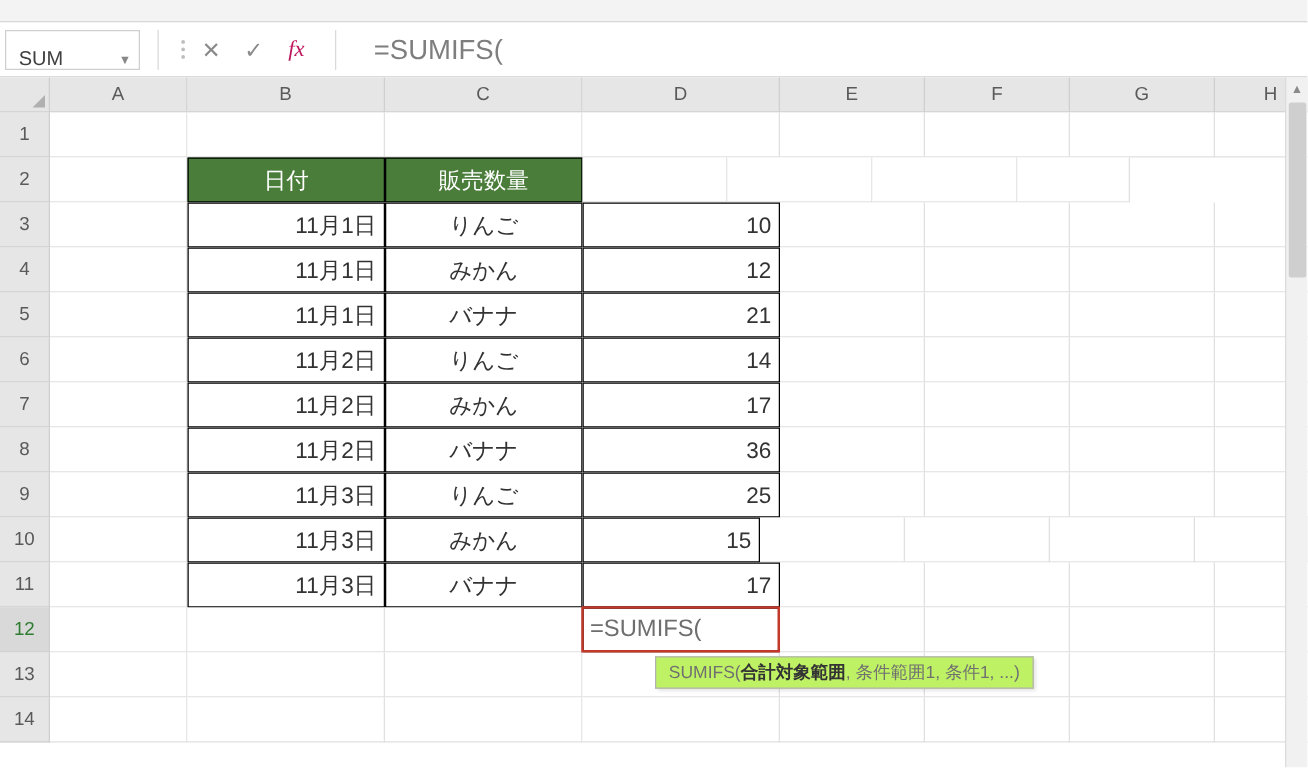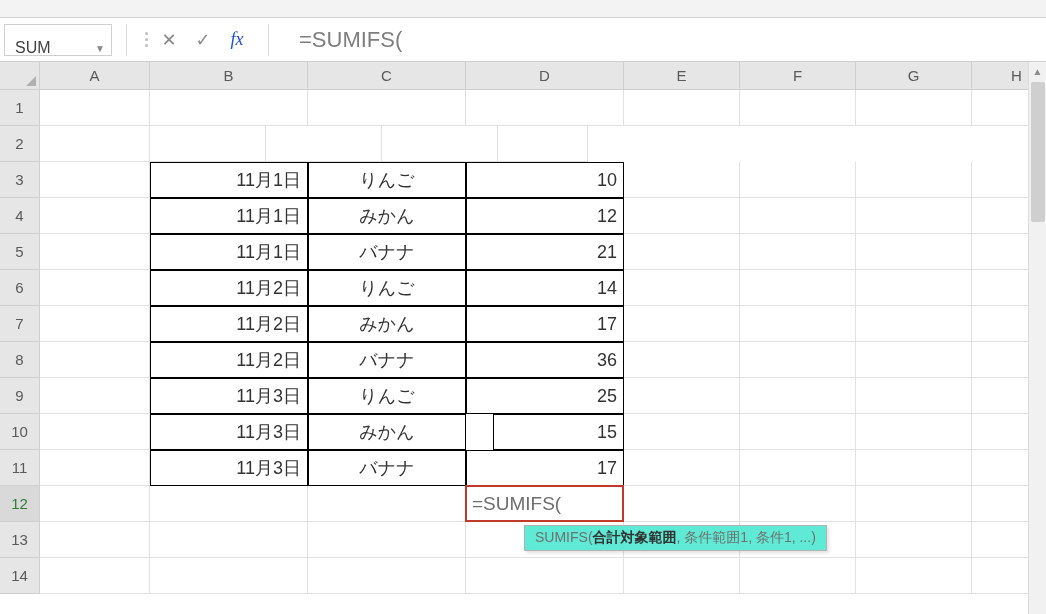--- a/index.html
+++ b/index.html
@@ -45,21 +45,21 @@
     height:32px; padding:0 4px;
   }
   .grip span { width:3px; height:3px; background:#bdbdbd; border-radius:50%; }
   .fb-btn {
     width: 34px; height:32px;
     display:flex; align-items:center; justify-content:center;
     color:#9b9b9b; font-size:18px;
   }
   .fb-btn.cancel { color:#8a8a8a; }
   .fb-btn.enter  { color:#8a8a8a; }
-  .fb-btn.fx     { font-style: italic; font-family: "Times New Roman", serif; color:#1d4ed8; font-size:18px;}
+  .fb-btn.fx     { font-style: italic; font-family: "Times New Roman", serif; color:#be185d; font-size:18px;}
   .formula-input {
     flex:1; height:32px; border:none; outline:none;
     font-size: 22px; color:#7e7e7e;
     font-family: Arial, sans-serif;
     padding-left: 16px;
   }
   
   .sheet {
     position: relative;
     width: 1046px;
@@ -136,21 +136,21 @@
     position:absolute;
     font-size:19px; color:#6e6e6e;
     font-family: Arial, sans-serif;
     z-index: 25;
     display:flex; align-items:center;
     padding-left:4px;
   }
   
   .fn-tooltip {
     position:absolute;
-    background:#5eead4;
+    background:#bef264;
     border:1px solid #b3b3b3;
     box-shadow: 2px 2px 3px rgba(0,0,0,0.12);
     font-size:14px; color:#707070;
     padding: 3px 10px;
     z-index:40;
     font-family: "Meiryo", Arial, sans-serif;
     white-space:nowrap;
   }
   .fn-tooltip b { color:#333; font-weight:bold; }
   
@@ -229,20 +229,22 @@
         <div class="cell " style="width: 158px; height: 36px;"></div>
         <div class="cell " style="width: 158px; height: 36px;"></div>
         <div class="cell " style="width: 158px; height: 36px;"></div>
         <div class="cell " style="width: 116px; height: 36px;"></div>
         <div class="cell " style="width: 116px; height: 36px;"></div>
         <div class="cell " style="width: 116px; height: 36px;"></div>
         <div class="cell " style="width: 90px; height: 36px;"></div>
       </div>
       <div class="gridrow">
         <div class="cell " style="width: 110px; height: 36px;"></div>
+        <div class="cell tbl-head" style="width: 158px; height: 36px;">日付</div>
+        <div class="cell tbl-head" style="width: 158px; height: 36px;">販売数量</div>
         <div class="cell " style="width: 116px; height: 36px;"></div>
         <div class="cell " style="width: 116px; height: 36px;"></div>
         <div class="cell " style="width: 116px; height: 36px;"></div>
         <div class="cell " style="width: 90px; height: 36px;"></div>
       </div>
       <div class="gridrow">
         <div class="cell " style="width: 110px; height: 36px;"></div>
         <div class="cell tbl-cell right" style="width: 158px; height: 36px;">11月1日</div>
         <div class="cell tbl-cell center" style="width: 158px; height: 36px;">りんご</div>
         <div class="cell tbl-cell right" style="width: 158px; height: 36px;">10</div>
@@ -308,21 +310,21 @@
         <div class="cell tbl-cell right" style="width: 158px; height: 36px;">25</div>
         <div class="cell " style="width: 116px; height: 36px;"></div>
         <div class="cell " style="width: 116px; height: 36px;"></div>
         <div class="cell " style="width: 116px; height: 36px;"></div>
         <div class="cell " style="width: 90px; height: 36px;"></div>
       </div>
       <div class="gridrow">
         <div class="cell " style="width: 110px; height: 36px;"></div>
         <div class="cell tbl-cell right" style="width: 158px; height: 36px;">11月3日</div>
         <div class="cell tbl-cell center" style="width: 158px; height: 36px;">みかん</div>
-        <div class="cell tbl-cell right" style="width: 131px; height: 36px; margin-left: 27px;">15</div>
+        <div class="cell tbl-cell right" style="width: 142px; height: 36px;">15</div>
         <div class="cell " style="width: 116px; height: 36px;"></div>
         <div class="cell " style="width: 116px; height: 36px;"></div>
         <div class="cell " style="width: 116px; height: 36px;"></div>
         <div class="cell " style="width: 90px; height: 36px;"></div>
       </div>
       <div class="gridrow">
         <div class="cell " style="width: 110px; height: 36px;"></div>
         <div class="cell tbl-cell right" style="width: 158px; height: 36px;">11月3日</div>
         <div class="cell tbl-cell center" style="width: 158px; height: 36px;">バナナ</div>
         <div class="cell tbl-cell right" style="width: 158px; height: 36px;">17</div>

